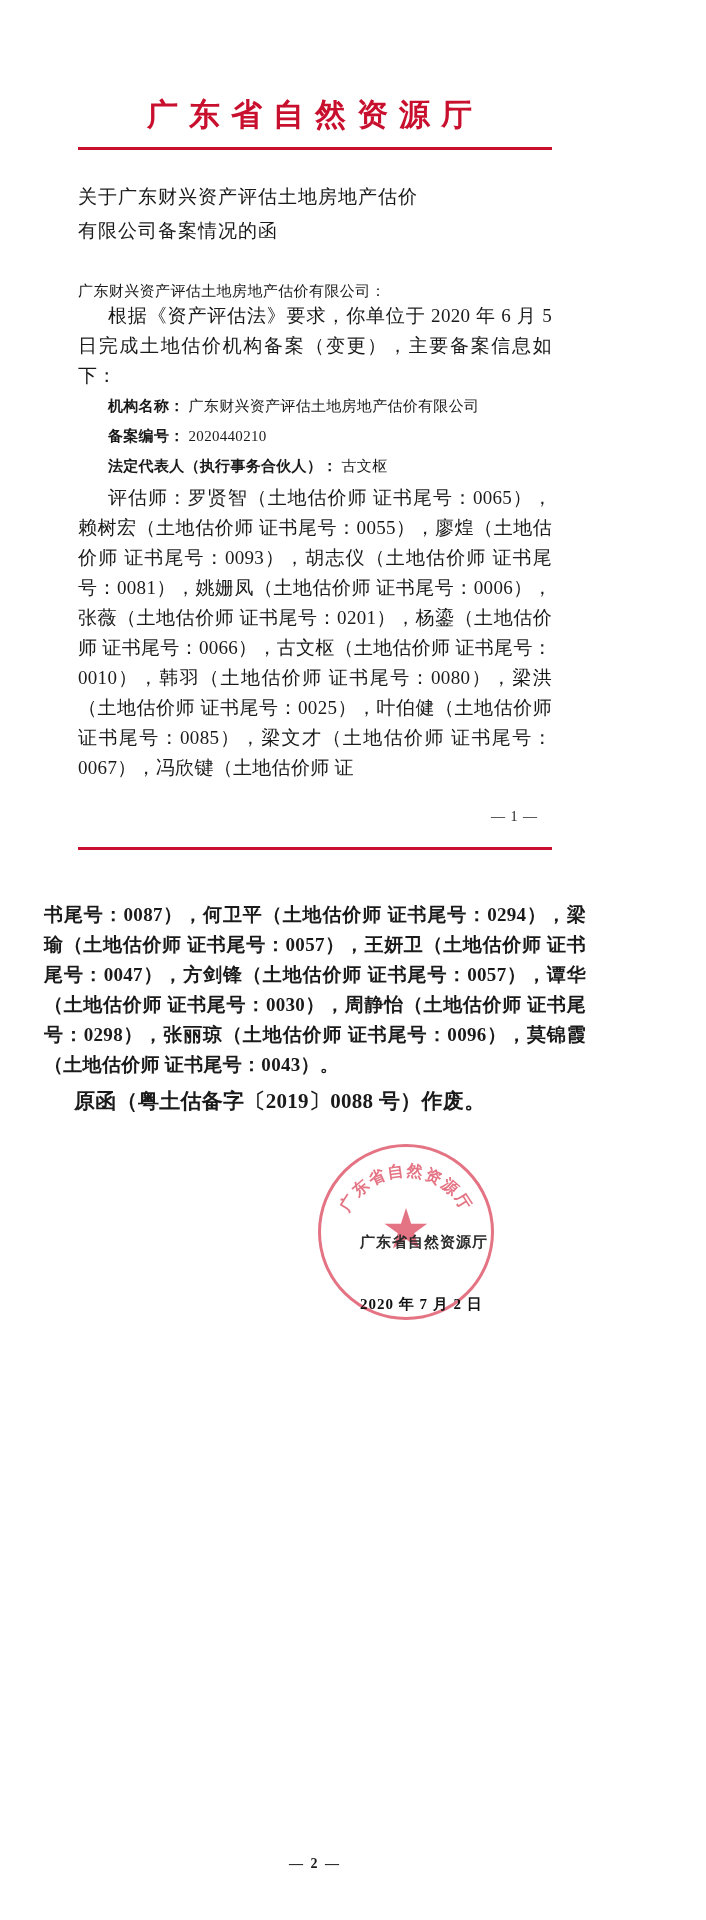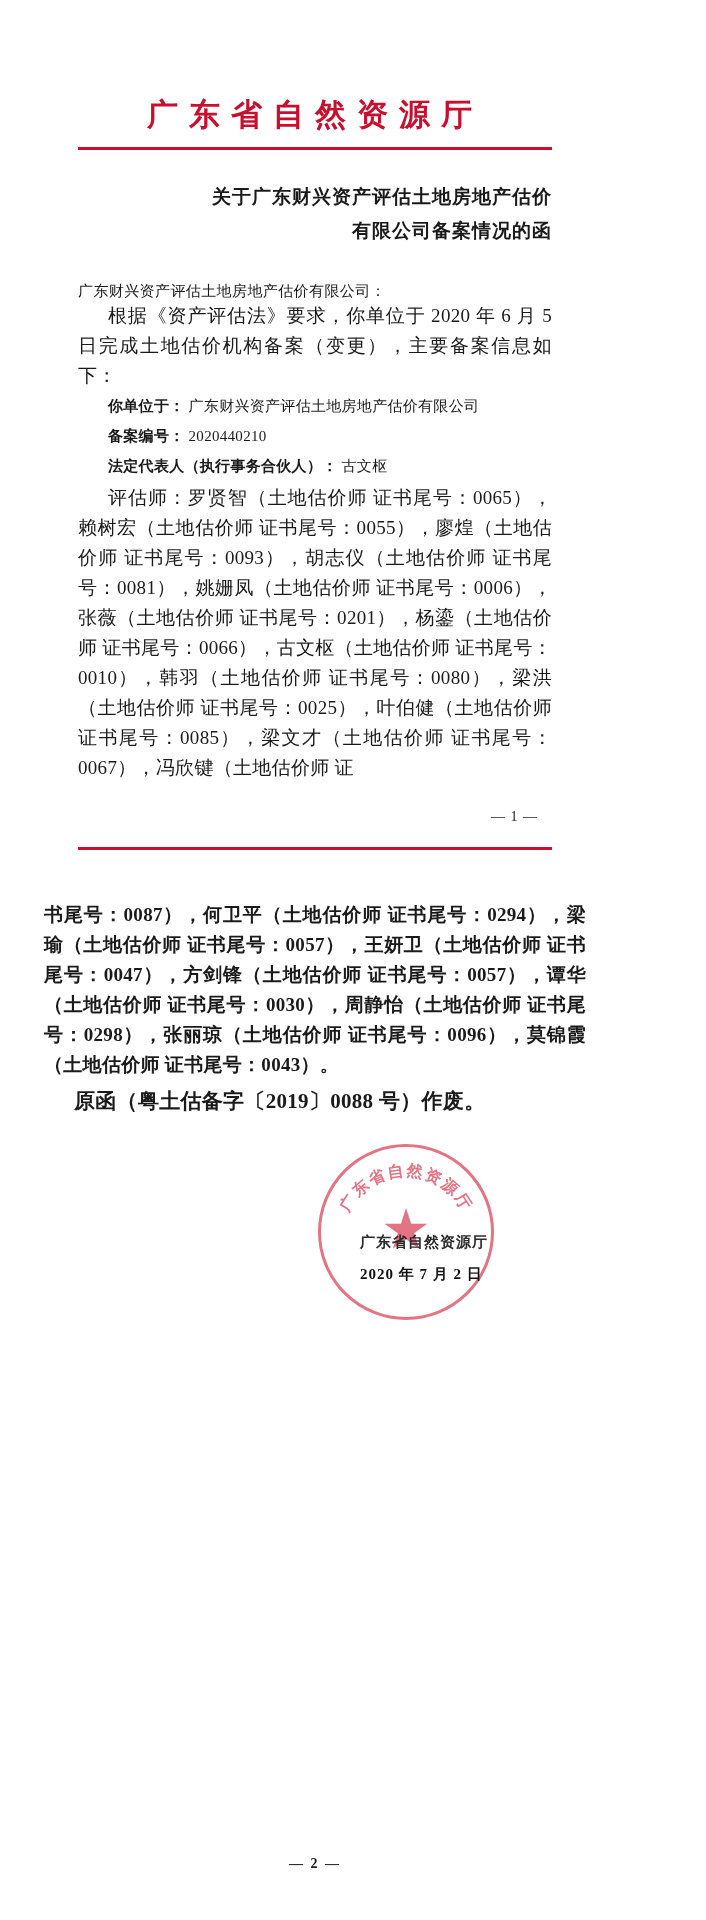--- a/index.html
+++ b/index.html
@@ -36,22 +36,22 @@
     background: #c8102e;
     margin: 11px 0 0 0;
   }
   .doc-number {
     text-align: right;
     font-size: 14px;
     margin-top: 28px;
     letter-spacing: 0.5px;
   }
   .doc-heading {
-    text-align: right;
-    font-weight: bold;
+    text-align: left;
+    font-weight: normal;
     font-size: 19px;
     line-height: 34px;
     margin-top: 30px;
     letter-spacing: 1px;
   }
   .addressee {
     font-size: 15px;
     margin-top: 34px;
     letter-spacing: 0.4px;
   }
@@ -150,20 +150,21 @@
     color: #111;
     font-size: 15px;
     line-height: 32px;
     letter-spacing: 1px;
   }
   .signature-org {
     color: #2b2b2b;
   }
   .signature-date {
     color: #111;
+    margin-top: 30px;
   }
   .page2-num {
     position: absolute;
     left: 0;
     right: 0;
     bottom: 48px;
     text-align: center;
     font-size: 14px;
     letter-spacing: 2px;
   }
@@ -181,21 +182,21 @@
   <div class="doc-heading">
     <div>关于广东财兴资产评估土地房地产估价</div>
     <div>有限公司备案情况的函</div>
   </div>
 
   <div class="addressee">广东财兴资产评估土地房地产估价有限公司：</div>
 
   <div class="body-para indent">根据《资产评估法》要求，你单位于 2020 年 6 月 5 日完成土地估价机构备案（变更），主要备案信息如下：</div>
 
   <div class="field-line">
-    <span class="field-label">你单位于：</span>
+    <span class="field-label">机构名称：</span>
     <span>广东财兴资产评估土地房地产估价有限公司</span>
   </div>
 
   <div class="field-line">
     <span class="field-label">备案编号：</span>
     <span>2020440210</span>
   </div>
 
   <div class="field-line">
     <span class="field-label">法定代表人（执行事务合伙人）：</span>

